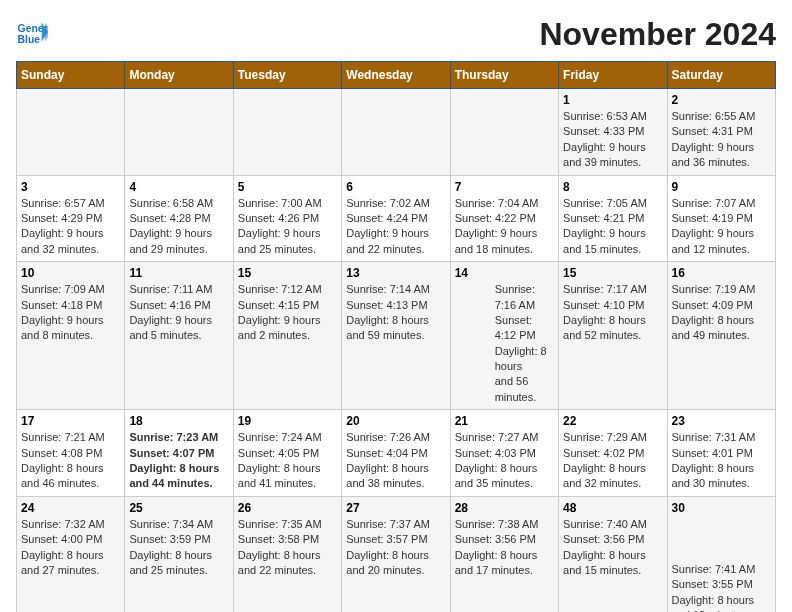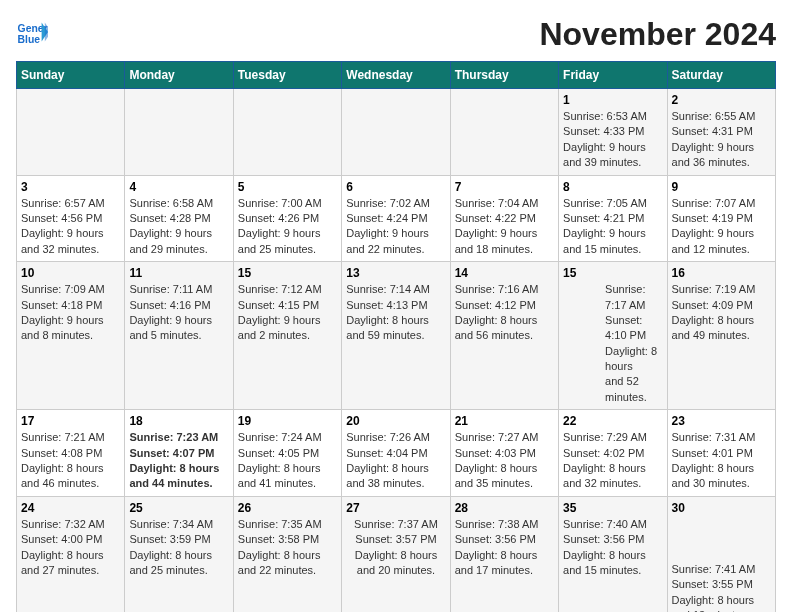--- a/index.html
+++ b/index.html
@@ -27,21 +27,21 @@
     }
     .title-block { text-align: right; margin-left: 24px; }
     .title-block h1 { font-size: 32px; font-weight: bold; color: #222; }
     .title-block h2 { font-size: 16px; font-weight: normal; color: #444; }
     table {
       width: 100%;
       border-collapse: collapse;
       font-size: 10.5px;
     }
     thead tr th {
-      background: #0f766e;
+      background: #a16207;
       color: #fff;
       padding: 6px 4px;
       text-align: left;
       font-size: 12px;
       font-weight: bold;
       border: 1px solid #1a5a9a;
     }
     tbody tr td {
       border: 1px solid #ccc;
       vertical-align: top;
@@ -113,21 +113,21 @@
           <div class="day-info" style="white-space: pre-line;">Sunrise: 6:55 AM
 Sunset: 4:31 PM
 Daylight: 9 hours
 and 36 minutes.</div>
         </td>
       </tr>
       <tr>
         <td>
           <span class="day-num">3</span>
           <div class="day-info" style="white-space: pre-line;">Sunrise: 6:57 AM
-Sunset: 4:56 PM
+Sunset: 4:29 PM
 Daylight: 9 hours
 and 32 minutes.</div>
         </td>
         <td>
           <span class="day-num">4</span>
           <div class="day-info" style="white-space: pre-line;">Sunrise: 6:58 AM
 Sunset: 4:28 PM
 Daylight: 9 hours
 and 29 minutes.</div>
         </td>
@@ -191,28 +191,28 @@
         </td>
         <td>
           <span class="day-num">13</span>
           <div class="day-info" style="white-space: pre-line;">Sunrise: 7:14 AM
 Sunset: 4:13 PM
 Daylight: 8 hours
 and 59 minutes.</div>
         </td>
         <td>
           <span class="day-num">14</span>
-          <div class="day-info" style="white-space: pre-line;">Sunrise: 7:16 AM
+          <div class="day-info" style="white-space: pre-line; margin-left: 40px;">Sunrise: 7:16 AM
 Sunset: 4:12 PM
 Daylight: 8 hours
 and 56 minutes.</div>
         </td>
         <td>
           <span class="day-num">15</span>
-          <div class="day-info" style="white-space: pre-line; margin-left: 42px;">Sunrise: 7:17 AM
+          <div class="day-info" style="white-space: pre-line;">Sunrise: 7:17 AM
 Sunset: 4:10 PM
 Daylight: 8 hours
 and 52 minutes.</div>
         </td>
         <td>
           <span class="day-num">16</span>
           <div class="day-info" style="white-space: pre-line;">Sunrise: 7:19 AM
 Sunset: 4:09 PM
 Daylight: 8 hours
 and 49 minutes.</div>
@@ -286,34 +286,34 @@
         </td>
         <td>
           <span class="day-num">26</span>
           <div class="day-info" style="white-space: pre-line;">Sunrise: 7:35 AM
 Sunset: 3:58 PM
 Daylight: 8 hours
 and 22 minutes.</div>
         </td>
         <td>
           <span class="day-num">27</span>
-          <div class="day-info" style="white-space: pre-line; text-align: center;">Sunrise: 7:37 AM
+          <div class="day-info" style="white-space: pre-line;">Sunrise: 7:37 AM
 Sunset: 3:57 PM
 Daylight: 8 hours
 and 20 minutes.</div>
         </td>
         <td>
           <span class="day-num">28</span>
           <div class="day-info" style="white-space: pre-line;">Sunrise: 7:38 AM
 Sunset: 3:56 PM
 Daylight: 8 hours
 and 17 minutes.</div>
         </td>
         <td>
-          <span class="day-num">35</span>
+          <span class="day-num">48</span>
           <div class="day-info" style="white-space: pre-line;">Sunrise: 7:40 AM
 Sunset: 3:56 PM
 Daylight: 8 hours
 and 15 minutes.</div>
         </td>
         <td>
           <span class="day-num">30</span>
           <div class="day-info" style="white-space: pre-line; margin-top: 47px;">Sunrise: 7:41 AM
 Sunset: 3:55 PM
 Daylight: 8 hours

